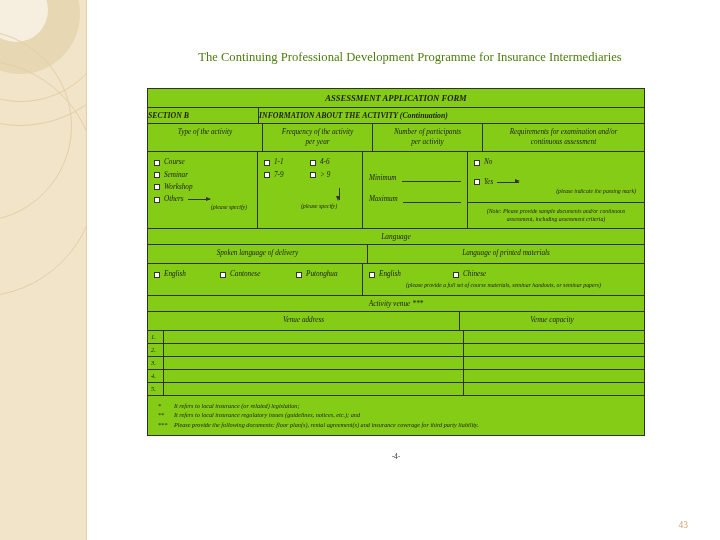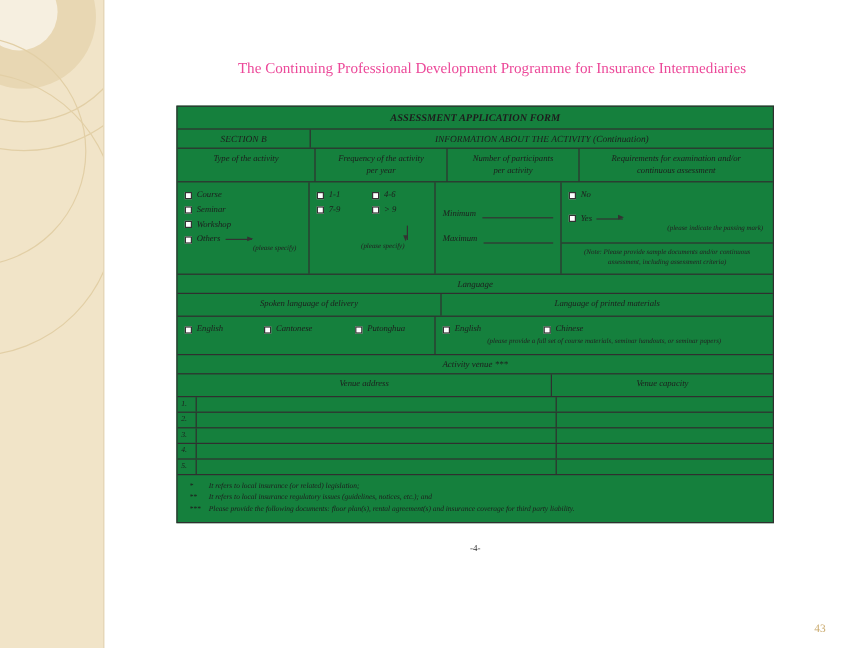--- a/index.html
+++ b/index.html
@@ -30,50 +30,50 @@
   }
   .deco-edge{
     position:absolute;left:86px;top:0;width:1px;height:540px;background:#e0cfaa;
   }
 
   
   .doc-title{
     position:absolute;left:150px;top:50px;width:520px;
     text-align:center;
     font-size:12.6px;
-    color:#ec4899;
+    color:#4d7c0f;
     font-family:"Liberation Serif", serif;
   }
 
   
   .form-wrap{
     position:absolute;left:147px;top:88px;width:498px;
     border:1px solid #2f2f2f;
-    background:#15803d;
+    background:#84cc16;
     font-size:7.2px;
     color:#1d1d1d;
     box-sizing:border-box;
   }
   .row{display:flex;width:100%;box-sizing:border-box;}
   .bb{border-bottom:1px solid #2f2f2f;}
   .br{border-right:1px solid #2f2f2f;}
   .center{text-align:center;}
   .italic{font-style:italic;}
 
   .band-title{
     padding:4px 0 4px 0;
     font-style:italic;font-weight:bold;
     font-size:8.6px;
     text-align:center;
   }
   .sec-head{
     padding:3px 0;
-    font-style:italic;font-weight:normal;
+    font-style:italic;font-weight:bold;
     font-size:7.8px;
-    text-align:center;
+    text-align:left;
   }
   .colhead{
     padding:4px 2px;
     font-style:italic;
     font-size:7.2px;
     text-align:center;
     line-height:1.35;
   }
 
   

